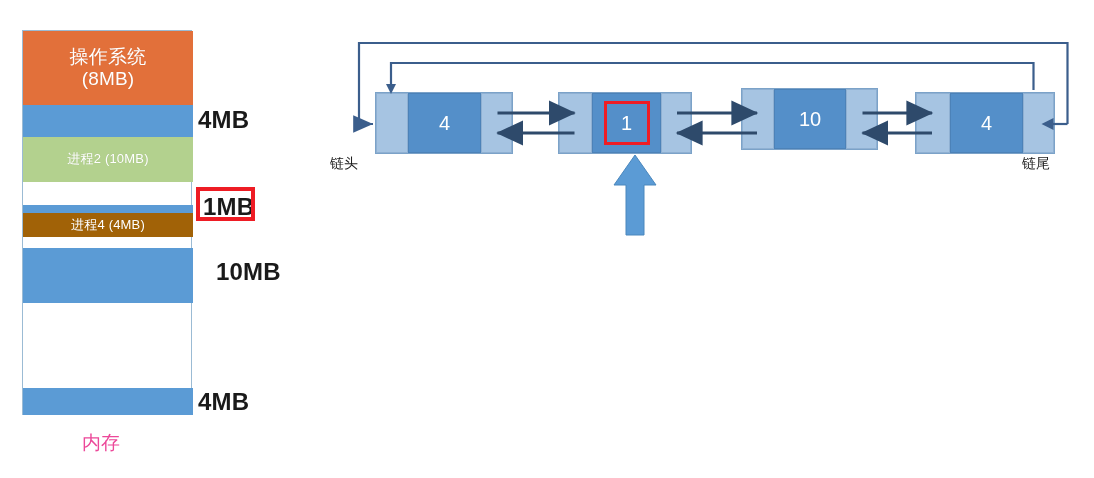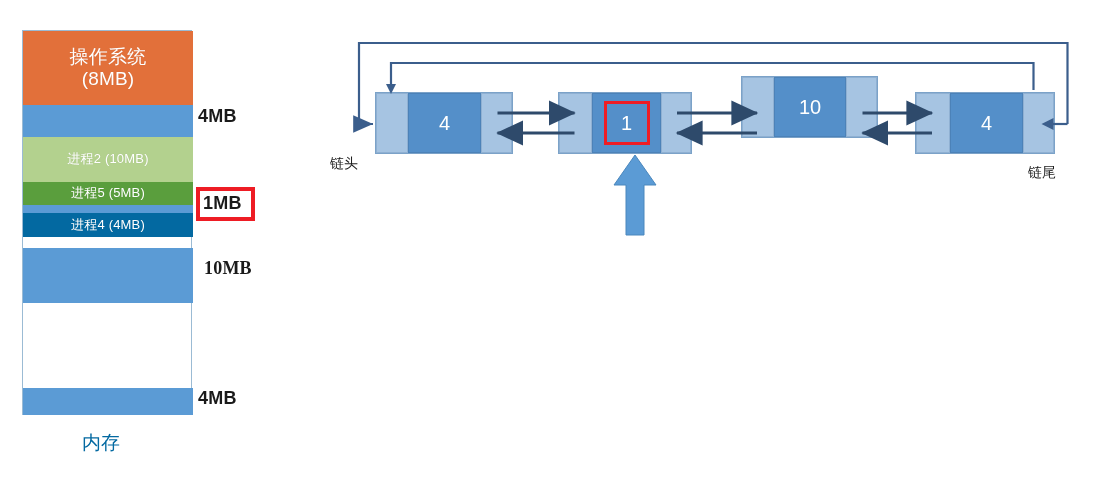--- a/index.html
+++ b/index.html
@@ -46,34 +46,34 @@
     white-space: pre-line;
     letter-spacing: 0.2px;
     text-shadow: 0 0 1px rgba(0,0,0,0.12);
   }
   .mem-block.os { font-size: 19px; }
 
   
   .size-label {
     position: absolute;
     color: #1a1a1a;
-    font-size: 18px;
+    font-size: 24px;
     font-weight: 700;
     letter-spacing: 0.2px;
     white-space: nowrap;
   }
   .redbox {
     position: absolute;
     border: 4px solid #ee1c24;
     box-sizing: border-box;
     background: transparent;
   }
   .mem-caption {
     position: absolute;
-    color: #0369a1;
+    color: #ec4899;
     font-size: 19px;
     white-space: nowrap;
   }
 
   
   .node {
     position: absolute;
     height: 62px;
     box-sizing: border-box;
     display: flex;
@@ -127,31 +127,30 @@
 </head>
 <body>
 
 <div id="canvas">
 
   <div class="mem-col" id="mem-col">
       <div class="mem-block os" style="top: 0px; height: 74px; background: rgb(226, 112, 58);">操作系统
 (8MB)</div>
       <div class="mem-block" style="top: 74px; height: 32px; background: rgb(91, 155, 213);"></div>
       <div class="mem-block" style="top: 106px; height: 45px; background: rgb(179, 209, 142);">进程2 (10MB)</div>
-      <div class="mem-block" style="top: 151px; height: 23px; background: rgb(90, 158, 61);">进程5 (5MB)</div>
       <div class="mem-block" style="top: 174px; height: 8px; background: rgb(91, 155, 213);"></div>
-      <div class="mem-block" style="top: 182px; height: 24px; background: #0369a1;">进程4 (4MB)</div>
+      <div class="mem-block" style="top: 182px; height: 24px; background: #a16207;">进程4 (4MB)</div>
       <div class="mem-block" style="top: 217px; height: 55px; background: rgb(91, 155, 213);"></div>
       <div class="mem-block" style="top: 357px; height: 27px; background: rgb(91, 155, 213);"></div>
     </div>
 
   <div id="size-labels">
       <div class="size-label" style="left: 198px; top: 106px;">4MB</div>
       <div class="size-label" style="left: 203px; top: 193px; text-align: center;">1MB</div>
-      <div class="size-label" style="left: 204px; top: 258px; font-family: Liberation Serif, serif;">10MB</div>
+      <div class="size-label" style="left: 216px; top: 258px;">10MB</div>
       <div class="size-label" style="left: 198px; top: 388px;">4MB</div>
     </div>
 
   <div class="redbox" id="mem-redbox" style="left: 196px; top: 187px; width: 59px; height: 34px; border-color: rgb(238, 28, 36);"></div>
 
   <div class="mem-caption" style="left:82px; top:430px;">内存</div>
 
   <div id="ll-nodes">
       <div class="node" style="left: 375px; top: 92px; width: 138px;">
         <div class="cell-ptr" style="width: 32px;"></div>
@@ -161,39 +160,39 @@
         <div class="cell-ptr" style="width: 31px;"></div>
       </div>
       <div class="node" style="left: 558px; top: 92px; width: 134px;">
         <div class="cell-ptr" style="width: 33px;"></div>
         <div class="cell-val">
           <span>1</span>
           <div class="val-redbox"></div>
         </div>
         <div class="cell-ptr" style="width: 30px;"></div>
       </div>
-      <div class="node" style="left: 741px; top: 76px; width: 137px;">
+      <div class="node" style="left: 741px; top: 88px; width: 137px;">
         <div class="cell-ptr" style="width: 32px;"></div>
         <div class="cell-val">
           <span>10</span>
         </div>
         <div class="cell-ptr" style="width: 31px;"></div>
       </div>
       <div class="node" style="left: 915px; top: 92px; width: 140px;">
         <div class="cell-ptr" style="width: 34px;"></div>
         <div class="cell-val">
           <span>4</span>
         </div>
         <div class="cell-ptr" style="width: 31px;"></div>
       </div>
     </div>
 
   <div class="chain-label" style="left:330px; top:155px;">链头</div>
 
-  <div class="chain-label" style="left:1022px; top:164px;margin-left:6px;">链尾</div>
+  <div class="chain-label" style="left:1022px; top:155px;">链尾</div>
 
   <svg class="overlay" id="arrows-svg" viewBox="0 0 1094 478" xmlns="http://www.w3.org/2000/svg">
     <defs>
       <marker id="ah-right" markerWidth="9" markerHeight="9" refX="8" refY="4.5" orient="auto" markerUnits="strokeWidth">
         <path d="M0,0.6 L8.4,4.5 L0,8.4 Z" fill="#2e4a6b"></path>
       </marker>
       <marker id="ah-thin" markerWidth="10" markerHeight="10" refX="9" refY="5" orient="auto" markerUnits="strokeWidth">
         <path d="M0,1 L9,5 L0,9 Z" fill="#3b5e8c"></path>
       </marker>
     </defs>

